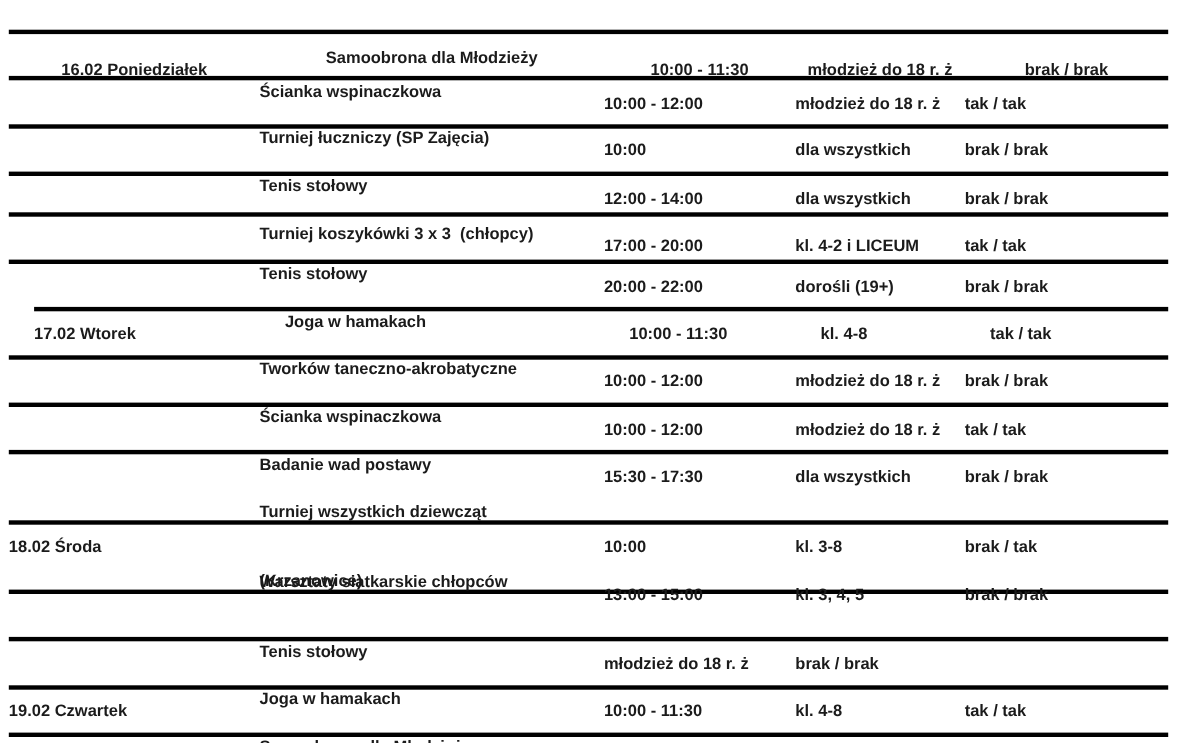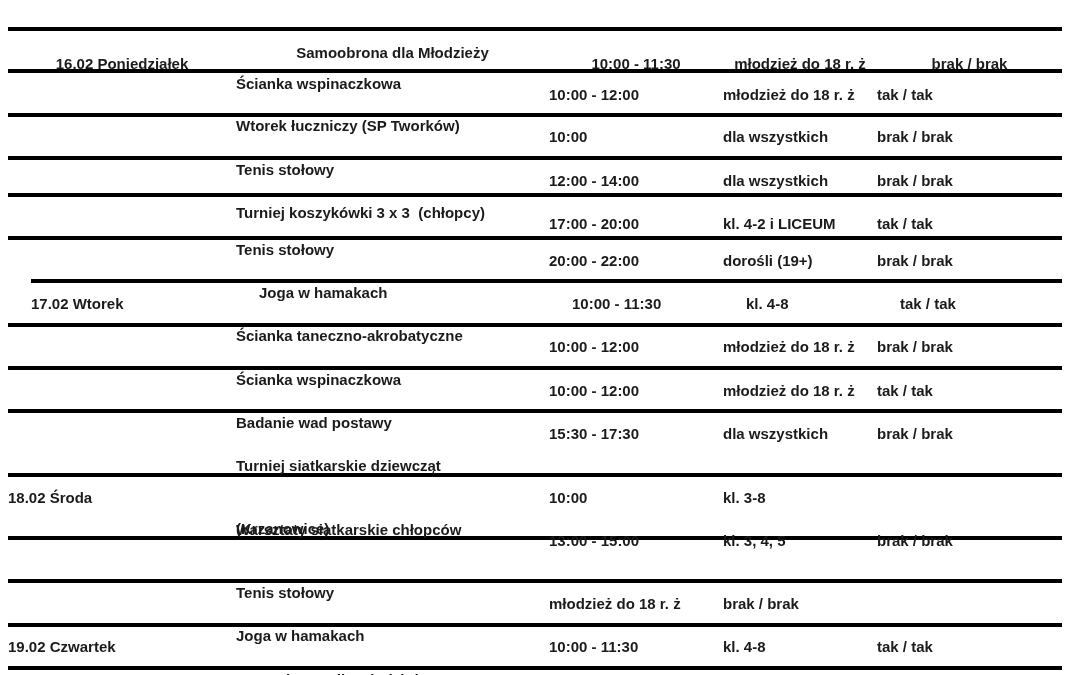--- a/index.html
+++ b/index.html
@@ -53,21 +53,21 @@
       <div>Ścianka wspinaczkowa</div>
       
     </div>
     <div class="cell time">10:00 - 12:00</div>
     <div class="cell audience">młodzież do 18 r. ż</div>
     <div class="cell signup">tak / tak</div>
   </div>
     <div class="row" style="height: 44px;">
     <div class="cell day"></div>
     <div class="cell activity">
-      <div>Wtorek łuczniczy (SP Tworków)</div>
+      <div>Turniej łuczniczy (SP Zajęcia)</div>
       
     </div>
     <div class="cell time">10:00</div>
     <div class="cell audience">dla wszystkich</div>
     <div class="cell signup">brak / brak</div>
   </div>
     <div class="row" style="height: 43px;">
     <div class="cell day"></div>
     <div class="cell activity">
       <div>Tenis stołowy</div>
@@ -103,21 +103,21 @@
       <div>Joga w hamakach</div>
       
     </div>
     <div class="cell time">10:00 - 11:30</div>
     <div class="cell audience">kl. 4-8</div>
     <div class="cell signup">tak / tak</div>
   </div>
     <div class="row" style="height: 44px;">
     <div class="cell day"></div>
     <div class="cell activity">
-      <div>Ścianka taneczno-akrobatyczne</div>
+      <div>Tworków taneczno-akrobatyczne</div>
       
     </div>
     <div class="cell time">10:00 - 12:00</div>
     <div class="cell audience">młodzież do 18 r. ż</div>
     <div class="cell signup">brak / brak</div>
   </div>
     <div class="row" style="height: 43px;">
     <div class="cell day"></div>
     <div class="cell activity">
       <div>Ścianka wspinaczkowa</div>
@@ -133,25 +133,26 @@
       <div>Badanie wad postawy</div>
       
     </div>
     <div class="cell time">15:30 - 17:30</div>
     <div class="cell audience">dla wszystkich</div>
     <div class="cell signup">brak / brak</div>
   </div>
     <div class="row" style="height: 64px;">
     <div class="cell day">18.02 Środa</div>
     <div class="cell activity">
-      <div>Turniej siatkarskie dziewcząt</div>
+      <div>Turniej wszystkich dziewcząt</div>
       <div>(Krzanowice)</div>
     </div>
     <div class="cell time">10:00</div>
     <div class="cell audience">kl. 3-8</div>
+    <div class="cell signup">brak / tak</div>
   </div>
     <div class="row" style="height: 63px;">
     <div class="cell day"></div>
     <div class="cell activity">
       <div>Warsztaty siatkarskie chłopców</div>
       
     </div>
     <div class="cell time">13:00 - 15:00</div>
     <div class="cell audience">kl. 3, 4, 5</div>
     <div class="cell signup">brak / brak</div>

